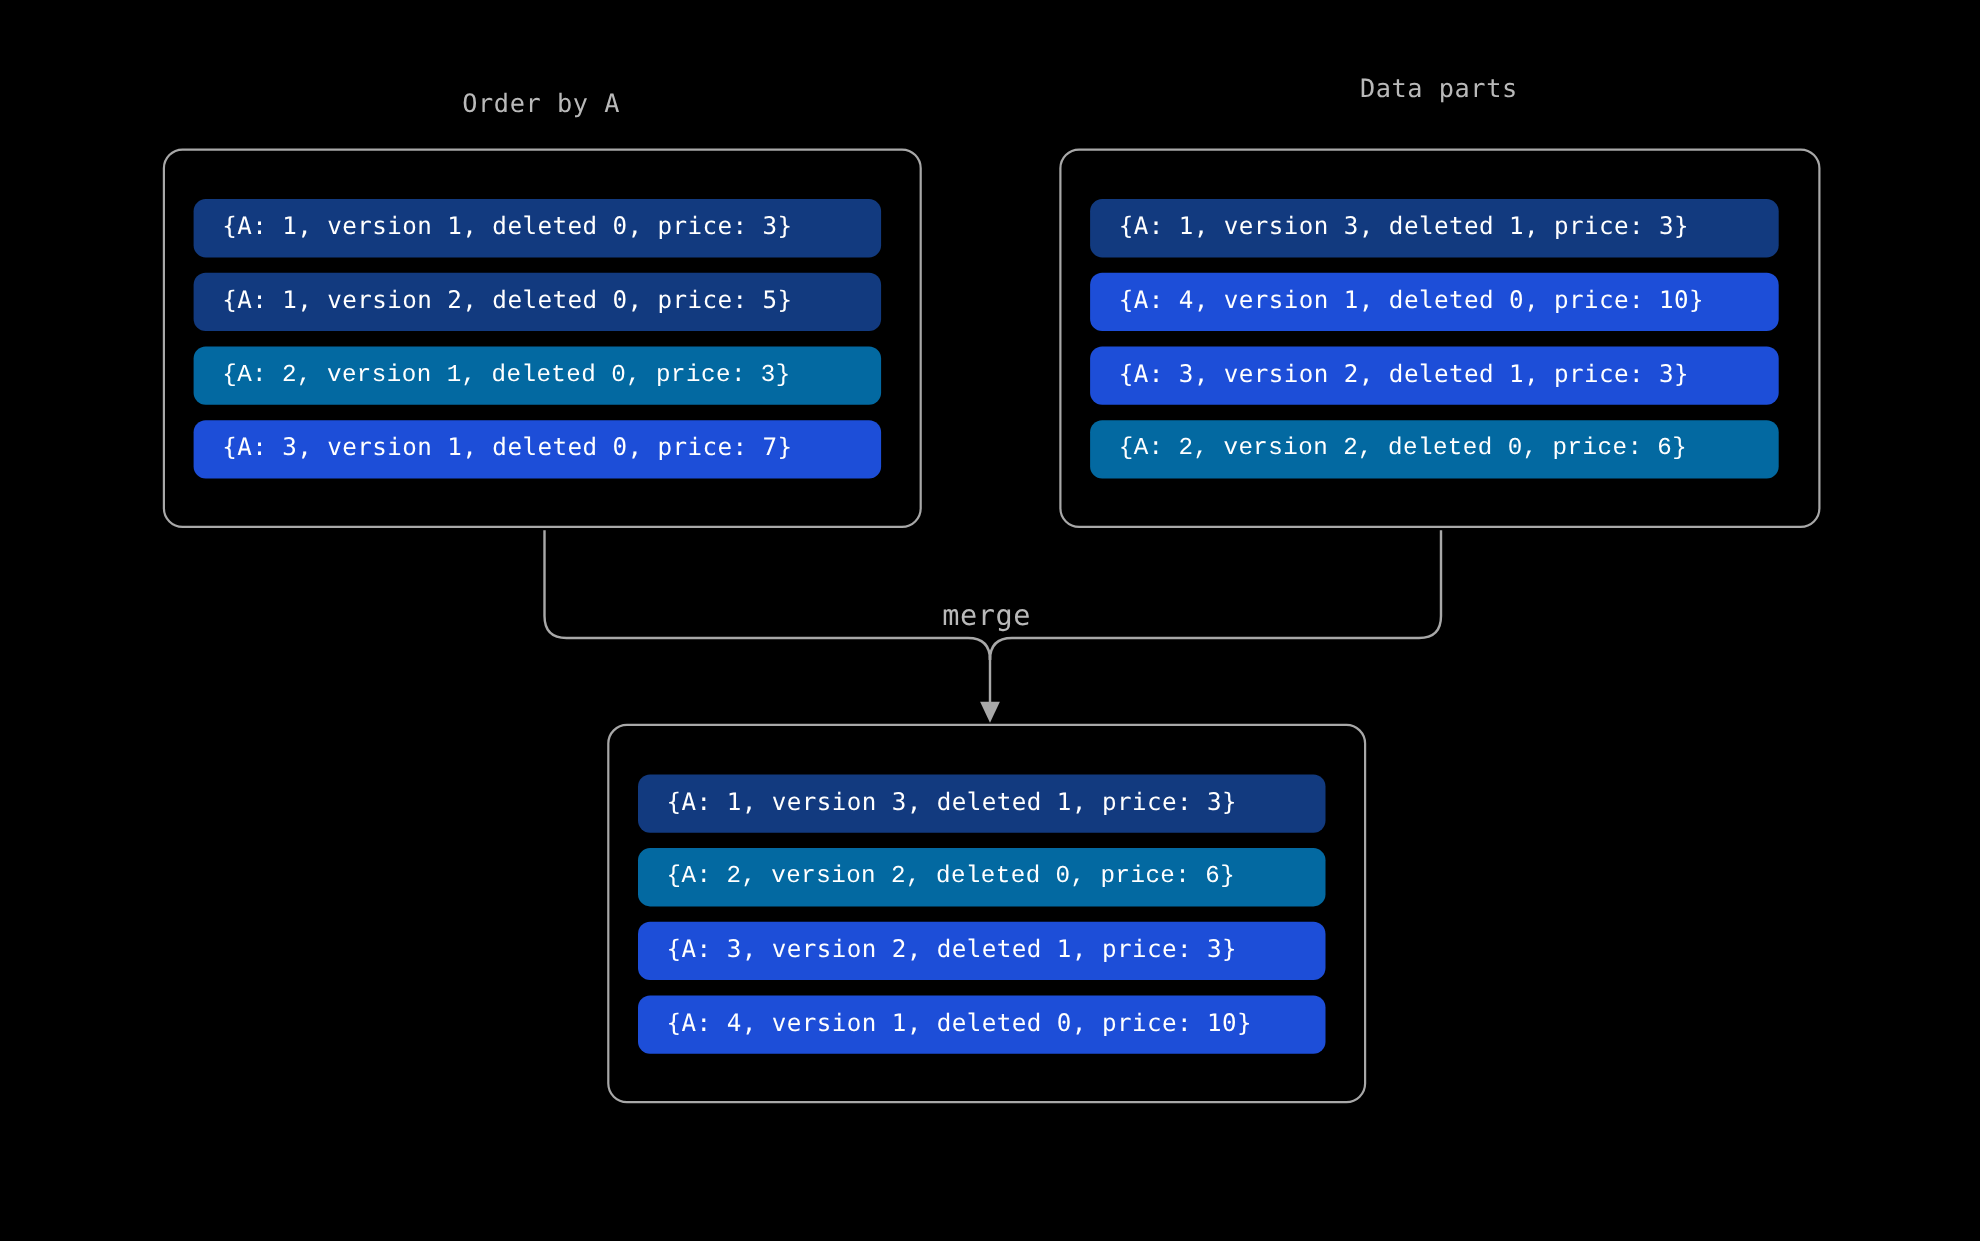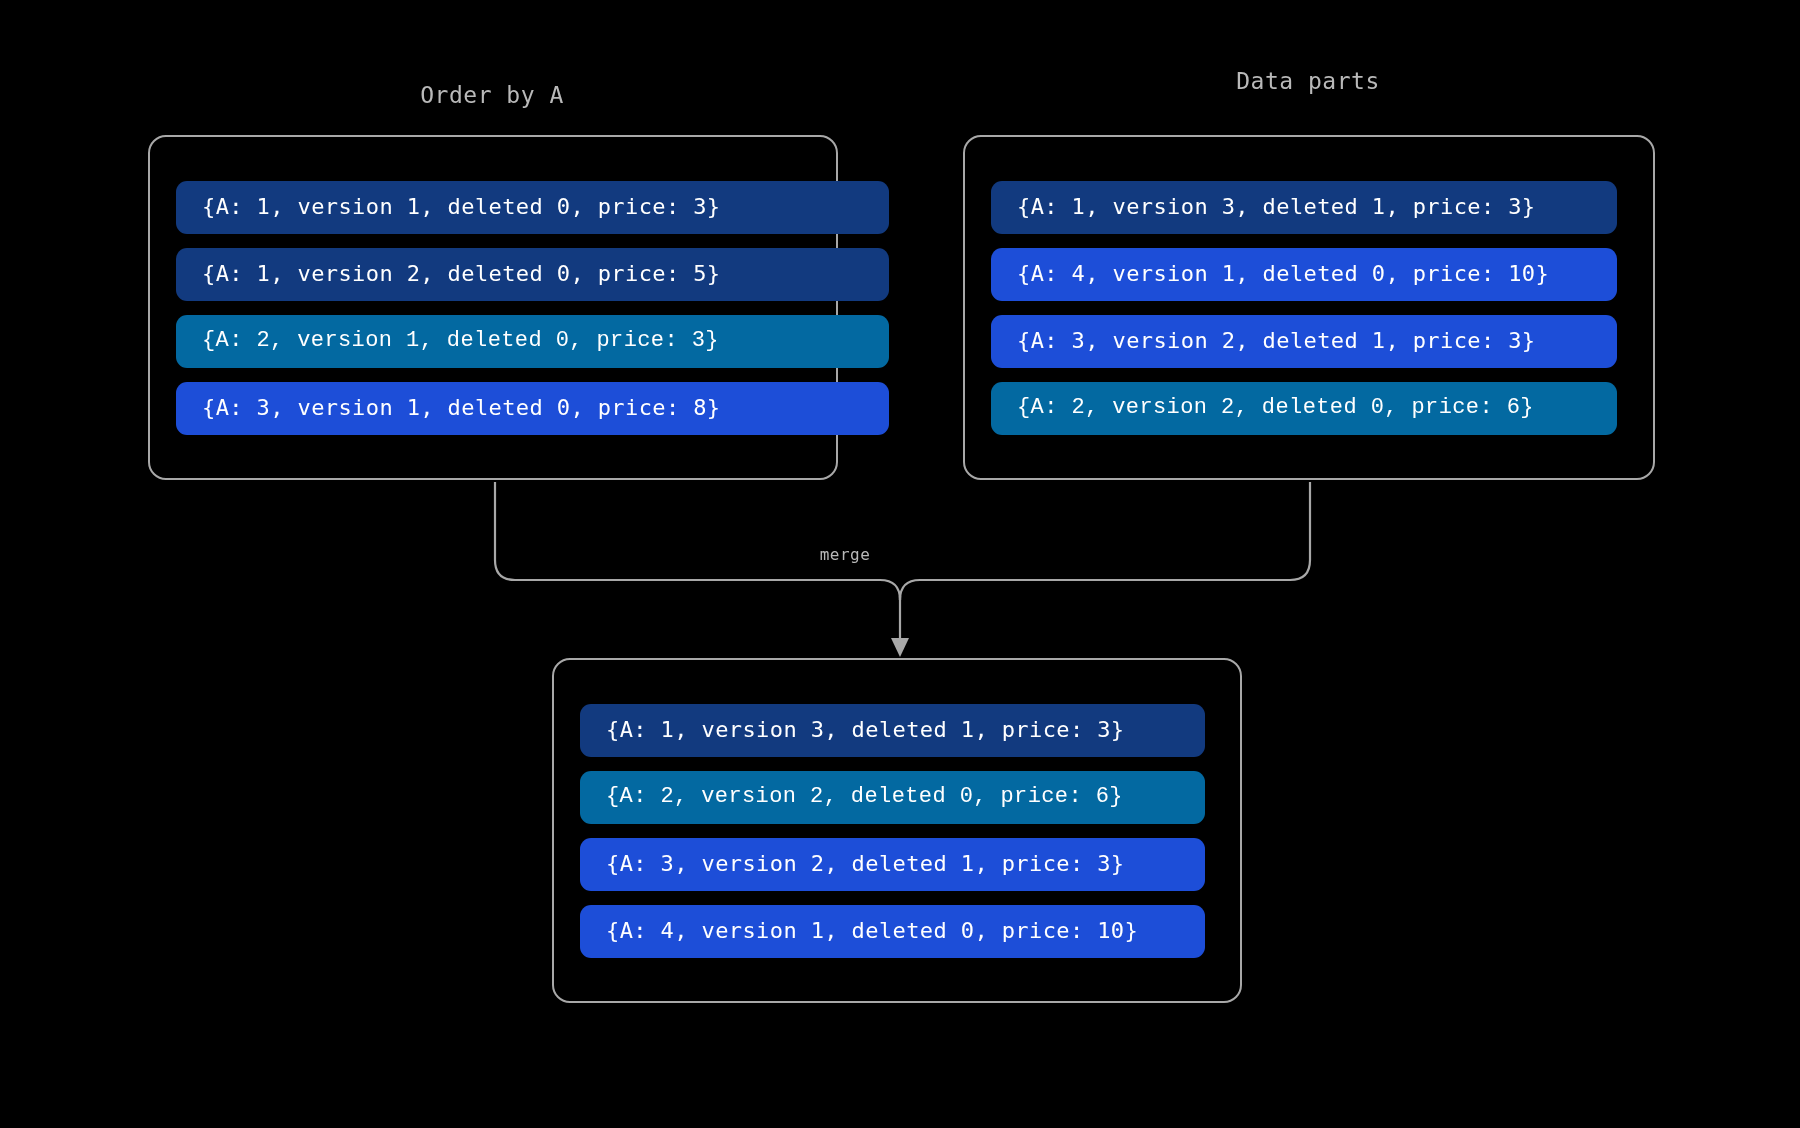--- a/index.html
+++ b/index.html
@@ -79,21 +79,21 @@
   .pill.red    { background: #1d4ed8; }
   .pill.purple { background: #1d4ed8; }
 
   
   #panel-order-by-a {
     left: 148px;
     top: 135px;
     width: 690px;
     height: 345px;
   }
-  #panel-order-by-a .pill { width: 713px; }
+  #panel-order-by-a .pill { width: 625px; }
 
   #panel-data-parts {
     left: 963px;
     top: 135px;
     width: 692px;
     height: 345px;
   }
   #panel-data-parts .pill { width: 626px; }
 
   #panel-merged {
@@ -102,24 +102,24 @@
     width: 690px;
     height: 345px;
   }
   #panel-merged .pill { width: 625px; }
 
   #title-order-by-a { left: 492px; top: 82px; }
   #title-data-parts { left: 1308px; top: 68px; }
 
   .merge-label {
     position: absolute;
-    left: 845px;
+    left: 897px;
     top: 545px;
     color: #b9b9b9;
-    font-size: 16px;
+    font-size: 26px;
     letter-spacing: 0.5px;
     white-space: nowrap;
     transform: translateX(-50%);
     z-index: 3;
   }
 </style>
 </head>
 <body>
 
 <div class="stage">
@@ -135,21 +135,21 @@
     <path d="M 891 638 L 900 657 L 909 638 Z" fill="#a8a8a8"></path>
   </svg>
 
   <div class="group-title" id="title-order-by-a">Order by A</div>
 
   <div class="panel" id="panel-order-by-a">
     <div class="rows">
       <div class="pill blue">{A: 1, version 1, deleted 0, price: 3}</div>
       <div class="pill blue">{A: 1, version 2, deleted 0, price: 5}</div>
       <div class="pill green">{A: 2, version 1, deleted 0, price: 3}</div>
-      <div class="pill red">{A: 3, version 1, deleted 0, price: 8}</div>
+      <div class="pill red">{A: 3, version 1, deleted 0, price: 7}</div>
     </div>
   </div>
 
   <div class="group-title" id="title-data-parts">Data parts</div>
 
   <div class="panel" id="panel-data-parts">
     <div class="rows">
       <div class="pill blue">{A: 1, version 3, deleted 1, price: 3}</div>
       <div class="pill purple">{A: 4, version 1, deleted 0, price: 10}</div>
       <div class="pill red">{A: 3, version 2, deleted 1, price: 3}</div>

